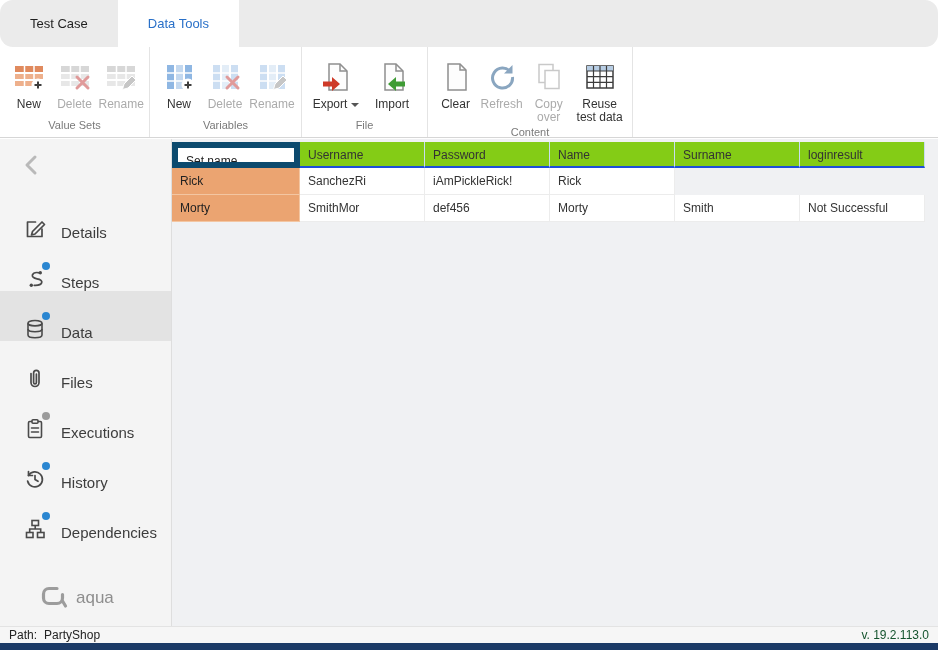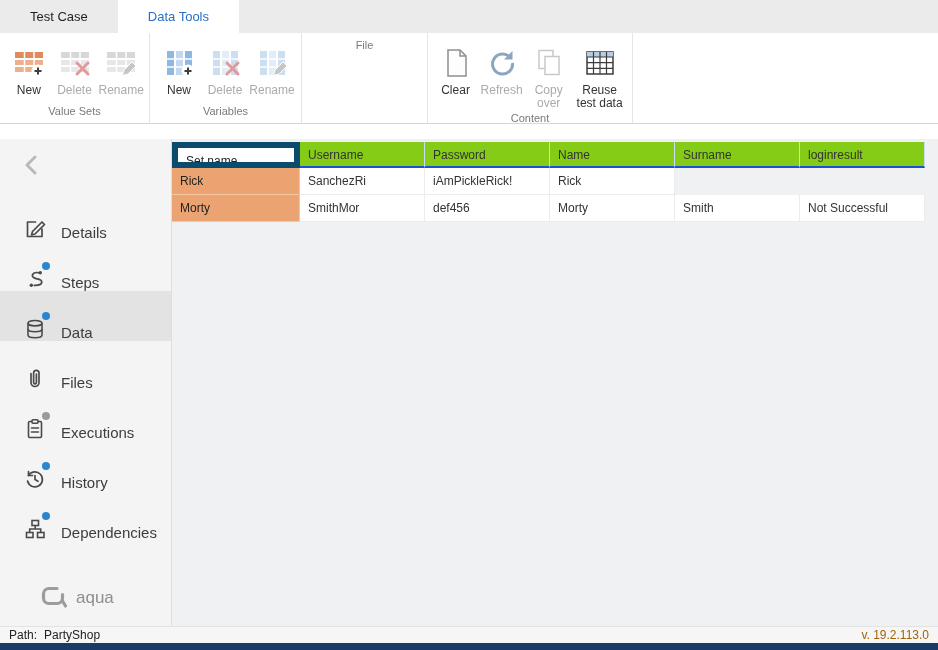--- a/index.html
+++ b/index.html
@@ -1,20 +1,20 @@
 <!DOCTYPE html>
 <html><head>
 <meta charset="utf-8">
 <style>
   * { margin:0; padding:0; box-sizing:border-box; }
   body { font-family:"Liberation Sans", sans-serif; background:#ddd; }
   .app { position:relative; width:938px; height:650px; background:#fff; overflow:hidden; }
 
   
-  .tabbar { height:33px; background:#ebebeb; display:flex; }
+  .tabbar { height:47px; background:#ebebeb; display:flex;border-radius:13px; }
   .tab { padding:0 30px; display:flex; align-items:center; font-size:13px; color:#1f1f1f; cursor:pointer; }
   .tab.active { background:#fff; color:#2970c8; }
 
   
   .ribbon { height:91px; background:#fff; display:flex; border-bottom:1px solid #d6d6d6; }
   .rgroup { display:flex; flex-direction:column; border-right:1px solid #e4e4e4; padding-top:4px; }
   .rbuttons { flex:1; display:flex; align-items:flex-start; padding:2px 4px 0 6px; }
   .rgroup-label { text-align:center; font-size:11px; color:#7a7a7a; padding:2px 0 6px; }
   .rbtn { display:flex; flex-direction:column; align-items:center; padding-top:6px; cursor:pointer; }
   .rbtn .icon { height:36px; display:flex; align-items:center; justify-content:center; }
@@ -46,21 +46,21 @@
   .cell { box-sizing:border-box; padding:0 8px; white-space:nowrap; overflow:hidden; }
   .c0 { width:128px; } .c1,.c2,.c3,.c4,.c5 { width:125px; }
   .th { height:26px; line-height:26px; background:#84cc16; color:#333; border-right:1px solid #c8ddf1; border-bottom:2px solid #1d4ed8; cursor:pointer; }
   .th.setname { background:#fff; color:#1f1f1f; border:6px solid #0c4a6e; }
   .td { height:27px; line-height:27px; background:#fff; color:#333; border-right:1px solid #ececec; border-bottom:1px solid #ececec; cursor:pointer; }
   .td.setname { background:#eba471; color:#222; border-right:1px solid #f3c6a2; border-bottom:1px solid #f3c6a2; }
 
   
   .statusbar { position:absolute; left:0; right:0; bottom:7px; height:17px; background:#f6f6f6; border-top:1px solid #e3e3e3; display:flex; align-items:center; font-size:12px; padding:0 9px; color:#222;justify-content:space-between; }
   .statusbar .path-value { margin-left:7px; }
-  .statusbar .version { margin-left:auto; color:#a16207; }
+  .statusbar .version { margin-left:auto; color:#14532d; }
   .bottomstrip { position:absolute; left:0; right:0; bottom:0; height:7px; background:#1b3a66; }
 </style>
 </head>
 <body>
 
 <div class="app">
 
   <div class="tabbar">
     <div class="tab">Test Case</div>
     <div class="tab active">Data Tools</div>
@@ -152,20 +152,45 @@
               <path d="M17.5 28.5 l1.5-5.5 8-8 4 4 -8 8z" fill="#c6c6c6" stroke="#fff" stroke-width="1"></path>
             </svg>
           </span>
           <span class="rlabel">Rename</span>
         </div>
       </div>
       <div class="rgroup-label">Variables</div>
     </div>
 
     <div class="rgroup" style="width:126px">
+      <div class="rbuttons">
+        <div class="rbtn" style="width:56px">
+          <span class="icon">
+            <svg width="32" height="32" viewBox="0 0 32 32">
+              <path d="M9 3 h11 l7 7 v19 h-18 z" fill="#fdfdfd" stroke="#8f8f8f" stroke-width="1.5"></path>
+              <path d="M20 3 v7 h7" fill="none" stroke="#8f8f8f" stroke-width="1.5"></path>
+              <path d="M3 20.5 h9 v-4.5 l8 7 -8 7 v-4.5 h-9 z" fill="#ce3a28"></path>
+            </svg>
+          </span>
+          <span class="label-row">
+            <span class="rlabel">Export</span>
+            <span class="caret"></span>
+          </span>
+        </div>
+        <div class="rbtn" style="width:56px">
+          <span class="icon">
+            <svg width="32" height="32" viewBox="0 0 32 32">
+              <path d="M9 3 h11 l7 7 v19 h-18 z" fill="#fdfdfd" stroke="#8f8f8f" stroke-width="1.5"></path>
+              <path d="M20 3 v7 h7" fill="none" stroke="#8f8f8f" stroke-width="1.5"></path>
+              <path d="M29 20.5 h-9 v-4.5 l-8 7 8 7 v-4.5 h9 z" fill="#3f9c35"></path>
+            </svg>
+          </span>
+          <span class="rlabel">Import</span>
+        </div>
+      </div>
       <div class="rgroup-label">File</div>
     </div>
 
     <div class="rgroup" style="width:205px">
       <div class="rbuttons">
         <div class="rbtn" style="width:44px">
           <span class="icon">
             <svg width="32" height="32" viewBox="0 0 32 32">
               <path d="M8 3 h12 l6 6 v20 h-18 z" fill="#fdfdfd" stroke="#8f8f8f" stroke-width="1.5"></path>
               <path d="M20 3 v6 h6" fill="none" stroke="#8f8f8f" stroke-width="1.5"></path>

